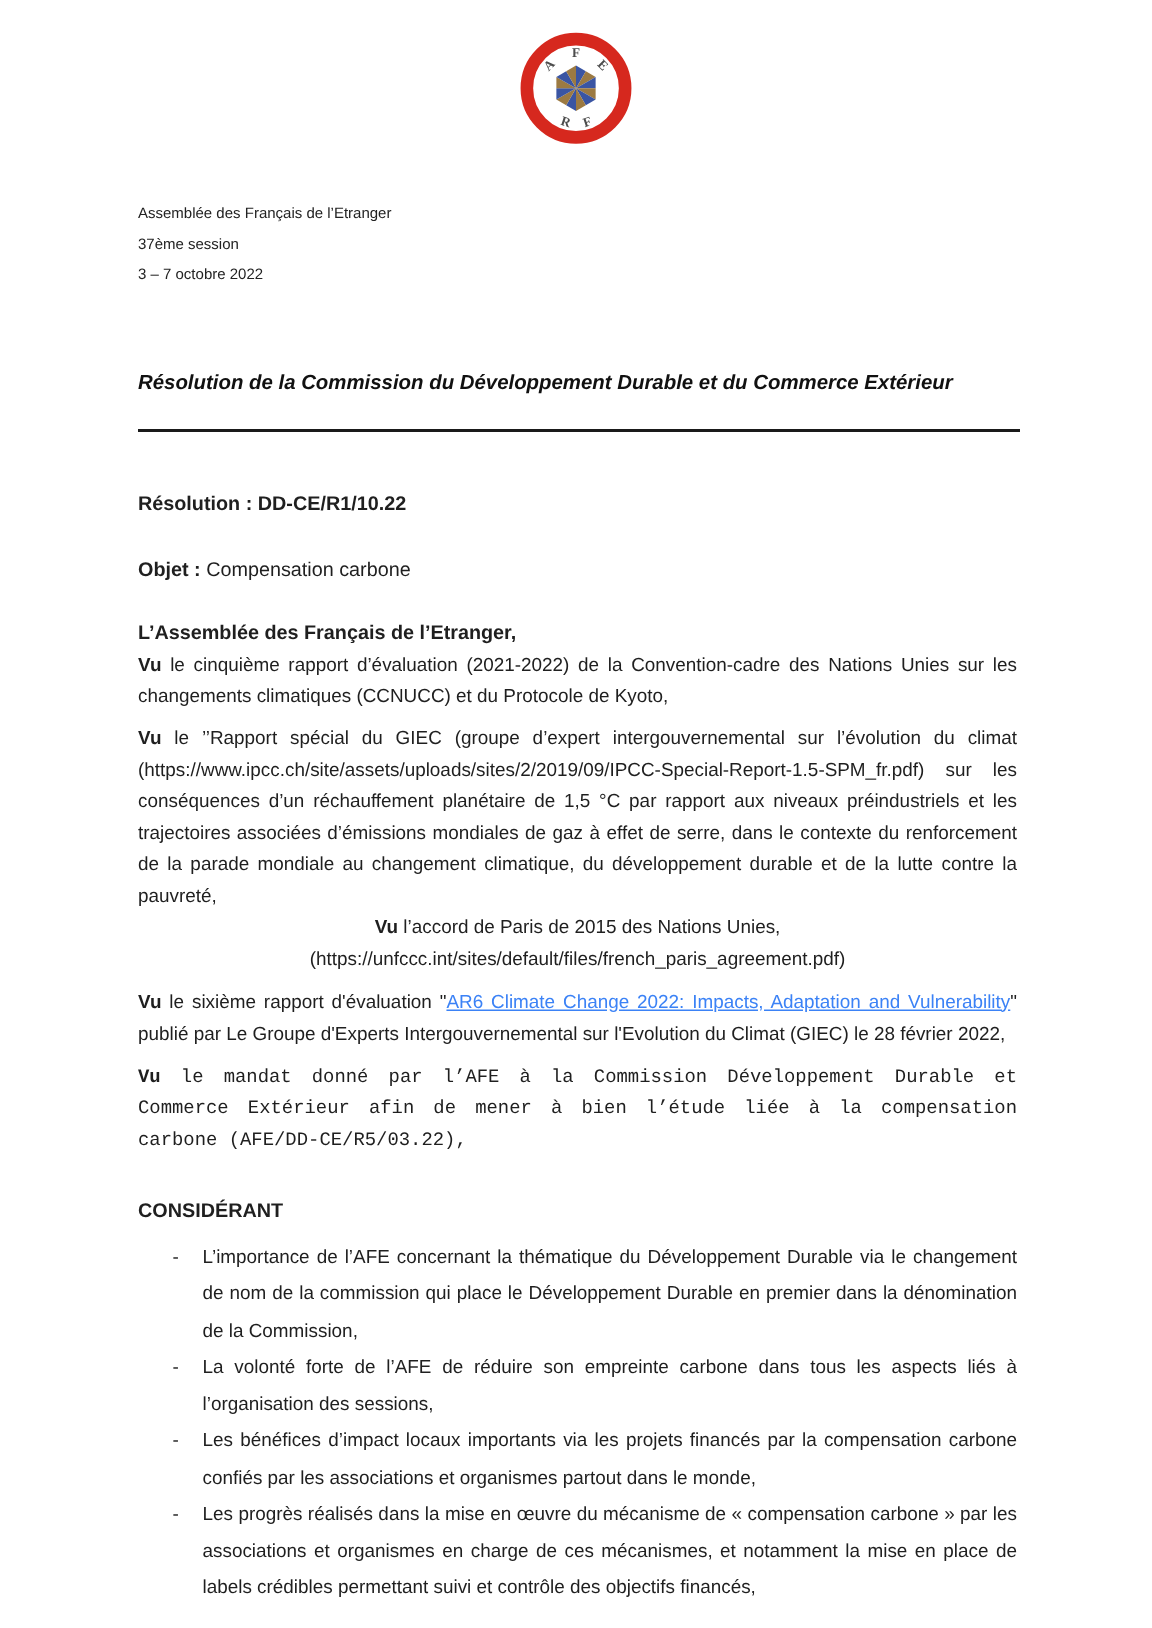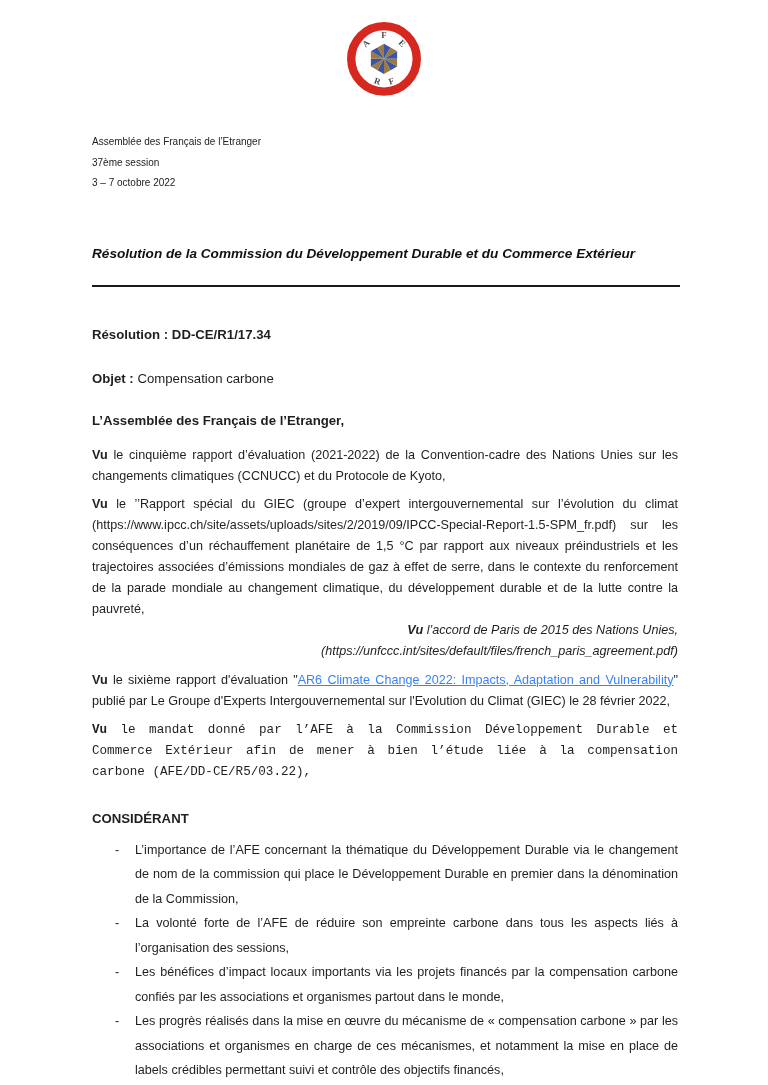--- a/index.html
+++ b/index.html
@@ -31,27 +31,27 @@
     margin:24px 88px 0 92px;
     border-bottom:2.5px solid #1a1a1a;
   }
 
   .res-line   { margin:40px 90px 0 92px; font-weight:bold; font-size:13.2px; }
   .objet-line { margin:29px 90px 0 92px; font-size:13.2px; }
   .objet-line .lbl { font-weight:bold; }
   .opening    { margin:27px 90px 0 92px; font-weight:bold; font-size:13.2px; }
 
   .content {
-    margin:17px 90px 0 92px;
+    margin:4px 90px 0 92px;
     font-size:12.6px; line-height:21px;
     text-align:justify;
   }
   .content p.vu { margin:0 0 7px 0; }
   .content p.tight { margin:0; }
-  .content p.leftalign { text-align:right;font-style:italic; }
+  .content p.leftalign { text-align:center; }
   .lead { font-weight:bold; }
   a.doclink { text-decoration:underline; cursor:pointer; }
 
   .considerant-heading {
     margin-top:25px;
     font-weight:bold; font-size:13.2px;
     text-align:left;
   }
   .list { margin-top:9px; }
   .li { display:flex; line-height:24.5px; }
@@ -93,21 +93,21 @@
 
   <div class="header-block">
     <div>Assemblée des Français de l’Etranger</div>
     <div>37ème session</div>
     <div>3 – 7 octobre 2022</div>
   </div>
 
   <div class="doc-title">Résolution de la Commission du Développement Durable et du Commerce Extérieur</div>
   <div class="rule"></div>
 
-  <div class="res-line">Résolution : DD-CE/R1/17.34</div>
+  <div class="res-line">Résolution : DD-CE/R1/10.22</div>
   <div class="objet-line">
     <span class="lbl">Objet :</span><span> Compensation carbone</span>
   </div>
   <div class="opening">L’Assemblée des Français de l’Etranger,</div>
 
   <div class="content">
 
     <p class="vu">
       <span class="lead">Vu</span><span> le cinquième rapport d’évaluation (2021-2022) de la Convention-cadre des Nations Unies sur les changements climatiques (CCNUCC) et du Protocole de Kyoto,</span>
     </p>

